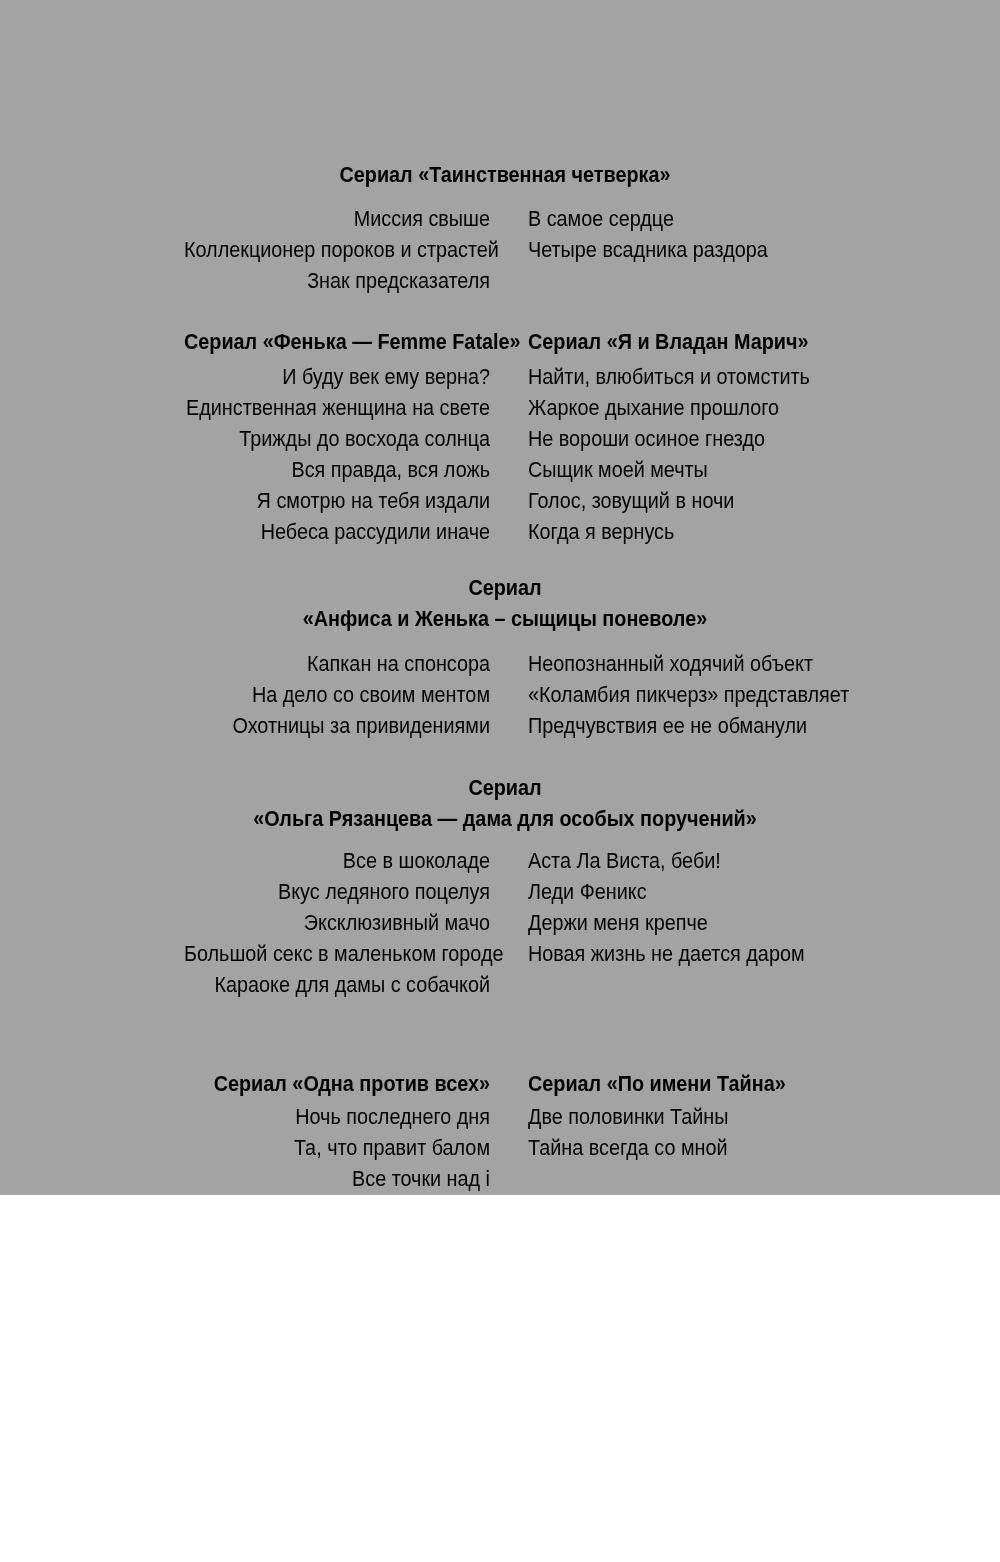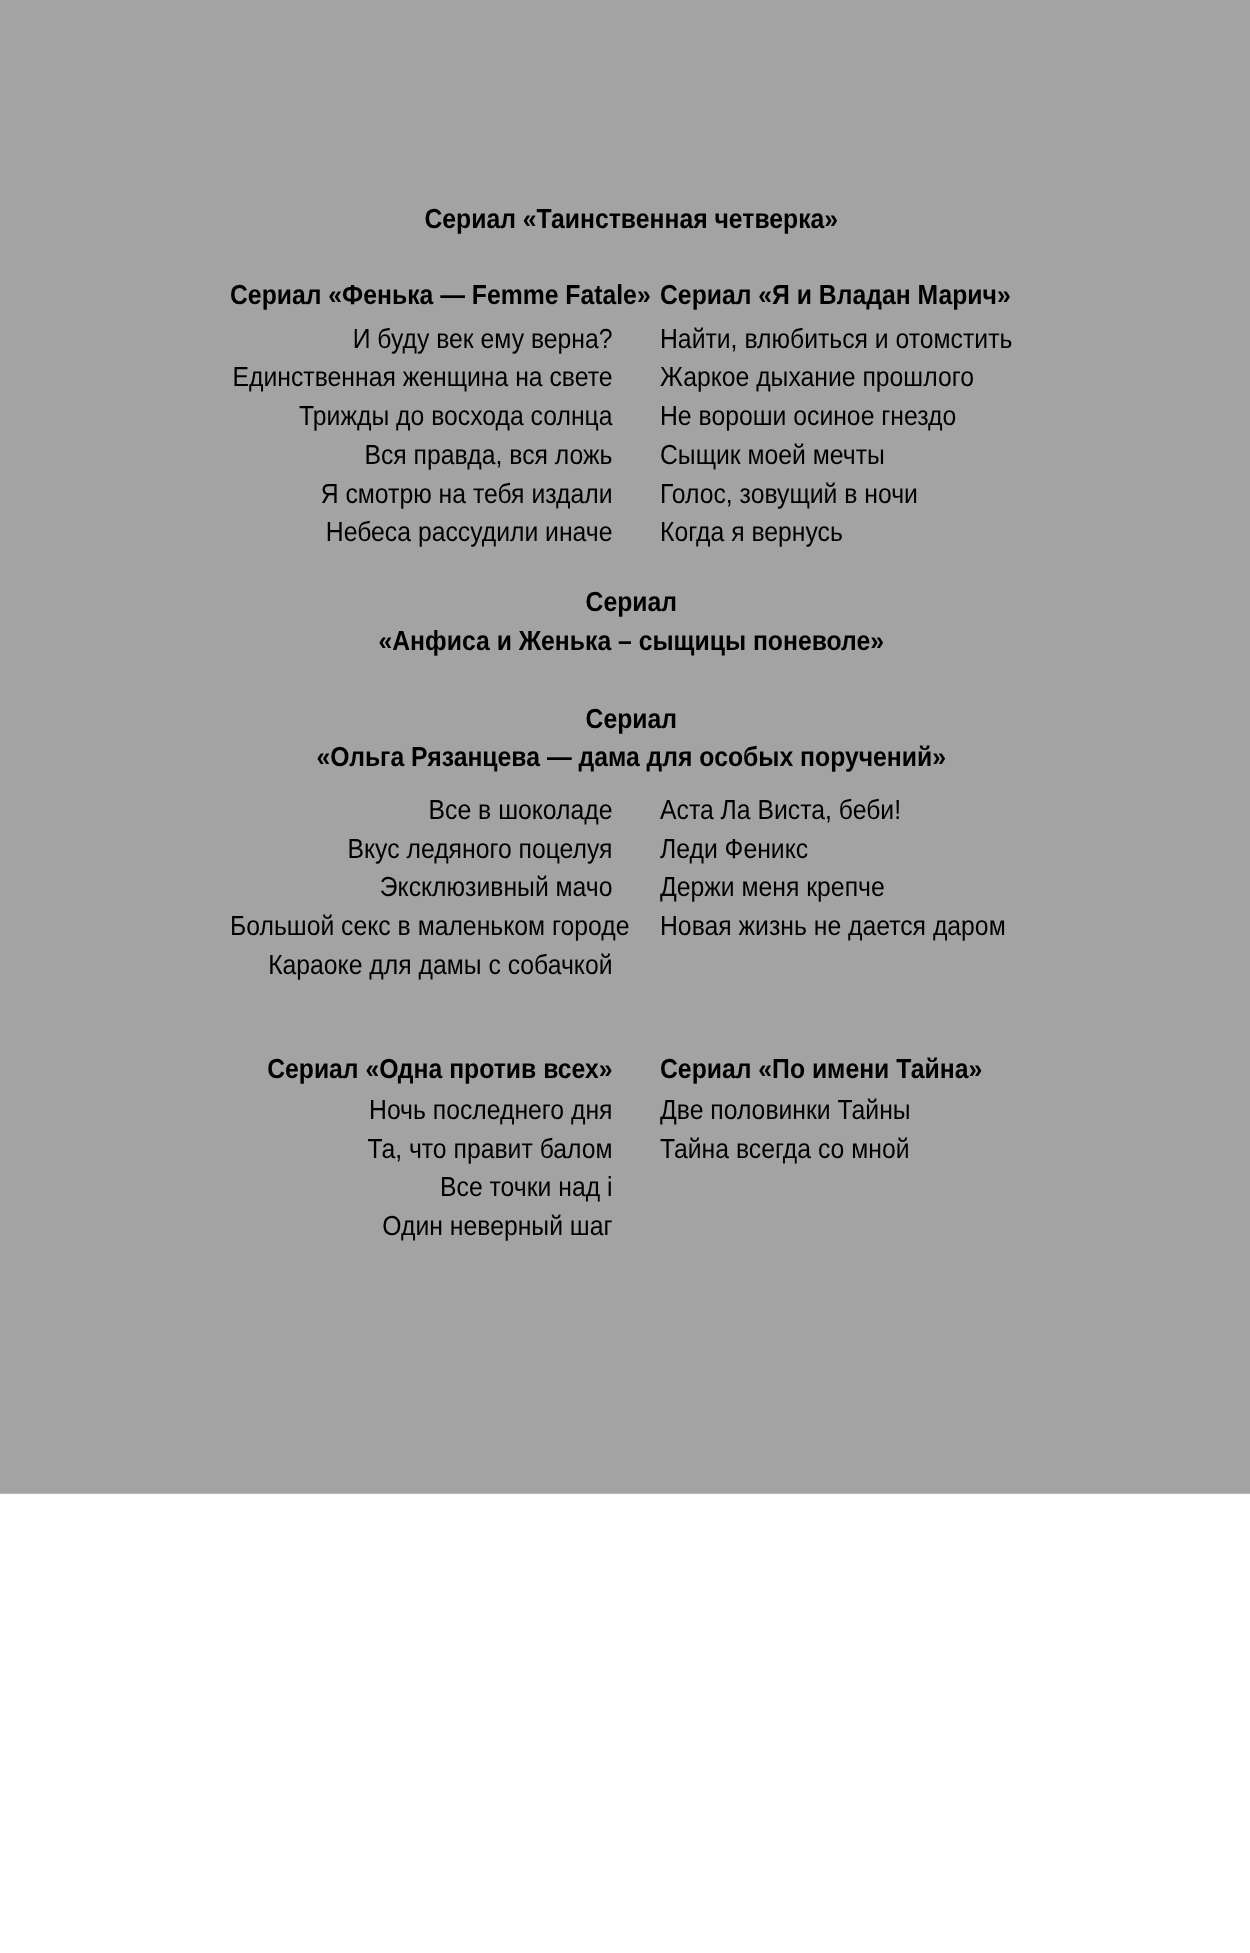--- a/index.html
+++ b/index.html
@@ -24,31 +24,42 @@
   .item { white-space: nowrap; }
 
   
   .series-section:nth-of-type(1) .section-header { margin-bottom: 13px; }
   .series-section:nth-of-type(2) { margin-top: 30px; }
   .series-section:nth-of-type(2) .col-header { margin-bottom: 4px; }
   .series-section:nth-of-type(3) { margin-top: 25px; }
   .series-section:nth-of-type(3) .section-header { margin-bottom: 14px; }
   .series-section:nth-of-type(4) { margin-top: 31px; }
   .series-section:nth-of-type(4) .section-header { margin-bottom: 11px; }
-  .series-section:nth-of-type(5) { margin-top: 52px; }
+  .series-section:nth-of-type(5) { margin-top: 68px; }
   .series-section:nth-of-type(5) .col-header { margin-bottom: 2px; }
 </style>
 </head>
 <body style="background: rgb(255, 255, 255); color: rgb(0, 0, 0);">
 
 <div class="page">
   <div class="content">
       <section class="series-section">
         <div class="section-header">
           <div class="header-line">Сериал «Таинственная четверка»</div>
+        </div>
+        <div class="columns">
+          <div class="col col-left">
+            <div class="item">Миссия свыше</div>
+            <div class="item">Коллекционер пороков и страстей</div>
+            <div class="item">Знак предсказателя</div>
+          </div>
+          <div class="col col-right">
+            <div class="item">В самое сердце</div>
+            <div class="item">Четыре всадника раздора</div>
+          </div>
         </div>
       </section>
       <section class="series-section">
         <div class="columns">
           <div class="col col-left">
             <div class="col-header">Сериал «Фенька — Femme Fatale»</div>
             <div class="item">И буду век ему верна?</div>
             <div class="item">Единственная женщина на свете</div>
             <div class="item">Трижды до восхода солнца</div>
             <div class="item">Вся правда, вся ложь</div>
@@ -63,20 +74,32 @@
             <div class="item">Сыщик моей мечты</div>
             <div class="item">Голос, зовущий в ночи</div>
             <div class="item">Когда я вернусь</div>
           </div>
         </div>
       </section>
       <section class="series-section">
         <div class="section-header">
           <div class="header-line">Сериал</div>
           <div class="header-line">«Анфиса и Женька – сыщицы поневоле»</div>
+        </div>
+        <div class="columns">
+          <div class="col col-left">
+            <div class="item">Капкан на спонсора</div>
+            <div class="item">На дело со своим ментом</div>
+            <div class="item">Охотницы за привидениями</div>
+          </div>
+          <div class="col col-right">
+            <div class="item">Неопознанный ходячий объект</div>
+            <div class="item">«Коламбия пикчерз» представляет</div>
+            <div class="item">Предчувствия ее не обманули</div>
+          </div>
         </div>
       </section>
       <section class="series-section">
         <div class="section-header">
           <div class="header-line">Сериал</div>
           <div class="header-line">«Ольга Рязанцева — дама для особых поручений»</div>
         </div>
         <div class="columns">
           <div class="col col-left">
             <div class="item">Все в шоколаде</div>

